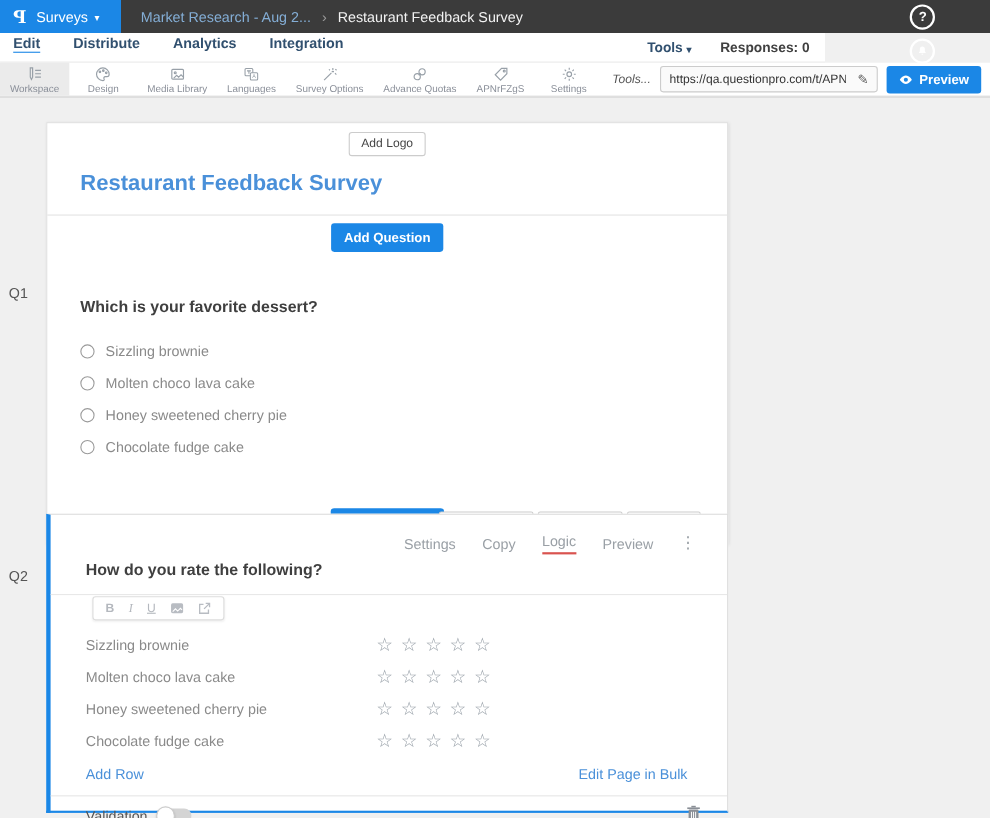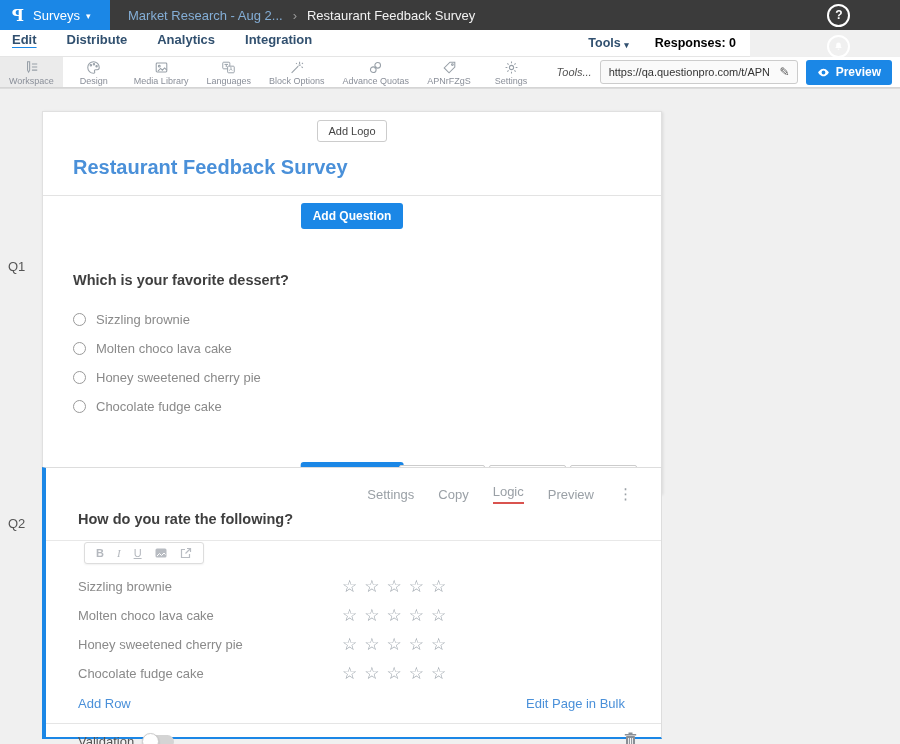--- a/index.html
+++ b/index.html
@@ -20,21 +20,21 @@
   .topbar-right { margin-left:auto; display:flex; align-items:center; gap:8px; padding-right:10px;flex-direction:column; }
   .circle-btn { width:23px; height:23px; border:2px solid #fff; border-radius:50%; display:flex; align-items:center; justify-content:center; color:#fff; font-size:12px; font-weight:bold; cursor:pointer; background:transparent; }
   .upgrade-btn { height:23px; background:#f7a623; border:none; border-radius:12px; color:#fff; font-size:11.5px; font-weight:bold; padding:0 14px; cursor:pointer; font-family:"Liberation Sans", sans-serif; }
 
   
   .nav-row { position:absolute; top:30px; left:0; width:750px; height:27px; background:#fff; display:flex; padding:0 14px 0 12px; border-bottom:1px solid #e6e6e6; }
   .nav-tab { font-size:13px; font-weight:bold; color:#31506f; margin-right:30px; cursor:pointer; padding:2px 0; }
   .nav-tab.active { text-decoration:underline; text-decoration-color:#1b87e6; text-underline-offset:3px; }
   .nav-right { margin-left:auto; display:flex; align-items:center; gap:26px; }
   .tools-menu { font-size:12.5px; font-weight:bold; color:#31506f; cursor:pointer; }
-  .responses { font-size:12.5px; font-weight:bold; color:#000000; }
+  .responses { font-size:12.5px; font-weight:bold; color:#404040; }
 
   
   .toolbar-row { position:absolute; top:57px; left:0; width:900px; height:31px; background:#fff; border-bottom:1px solid #d5d5d5; display:flex; align-items:stretch; box-shadow:0 1px 2px rgba(0,0,0,.08); }
   .tool-item { display:flex; flex-direction:column; align-items:center; justify-content:center; padding:2px 9px 1px; min-width:62px; cursor:pointer; }
   .tool-item.active { background:#ebebeb; }
   .tool-item svg { width:15px; height:15px; }
   .tool-label { font-size:9px; color:#8a8f99; margin-top:1px; white-space:nowrap; }
   .toolbar-right { margin-left:auto; display:flex; align-items:center; gap:8px; padding-right:8px; }
   .saving { font-size:11px; font-style:italic; color:#555; }
   .url-box { width:198px; height:24px; border:1px solid #ccc; border-radius:3px; background:#fafafa; display:flex; align-items:center; overflow:hidden; }
@@ -174,21 +174,21 @@
           <rect x="7.5" y="7" width="7.5" height="7.5" rx="1" fill="#fff"></rect>
           <text x="11.2" y="12.8" font-size="5.5" fill="#98a0a8" stroke="none" text-anchor="middle" font-family="Liberation Sans, sans-serif">A</text>
         </svg>
       <span class="tool-label">Languages</span>
     </div>
     <div class="tool-item">
       <svg viewBox="0 0 17 17" fill="none" stroke="#98a0a8" stroke-width="1.2">
           <path d="M3 14.5L10.5 7"></path>
           <path d="M12 2v2.4M10.8 5.8h2.4M14.2 7.4l1.4 1.4M14.6 3.2l1.2 1.2M8 3.5l.9.9"></path>
         </svg>
-      <span class="tool-label">Block Options</span>
+      <span class="tool-label">Survey Options</span>
     </div>
     <div class="tool-item">
       <svg viewBox="0 0 17 17" fill="none" stroke="#98a0a8" stroke-width="1.2">
           <circle cx="6" cy="11" r="3.2"></circle>
           <circle cx="11" cy="6" r="3.2"></circle>
           <path d="M7.5 9.5l2-2"></path>
         </svg>
       <span class="tool-label">Advance Quotas</span>
     </div>
     <div class="tool-item">

